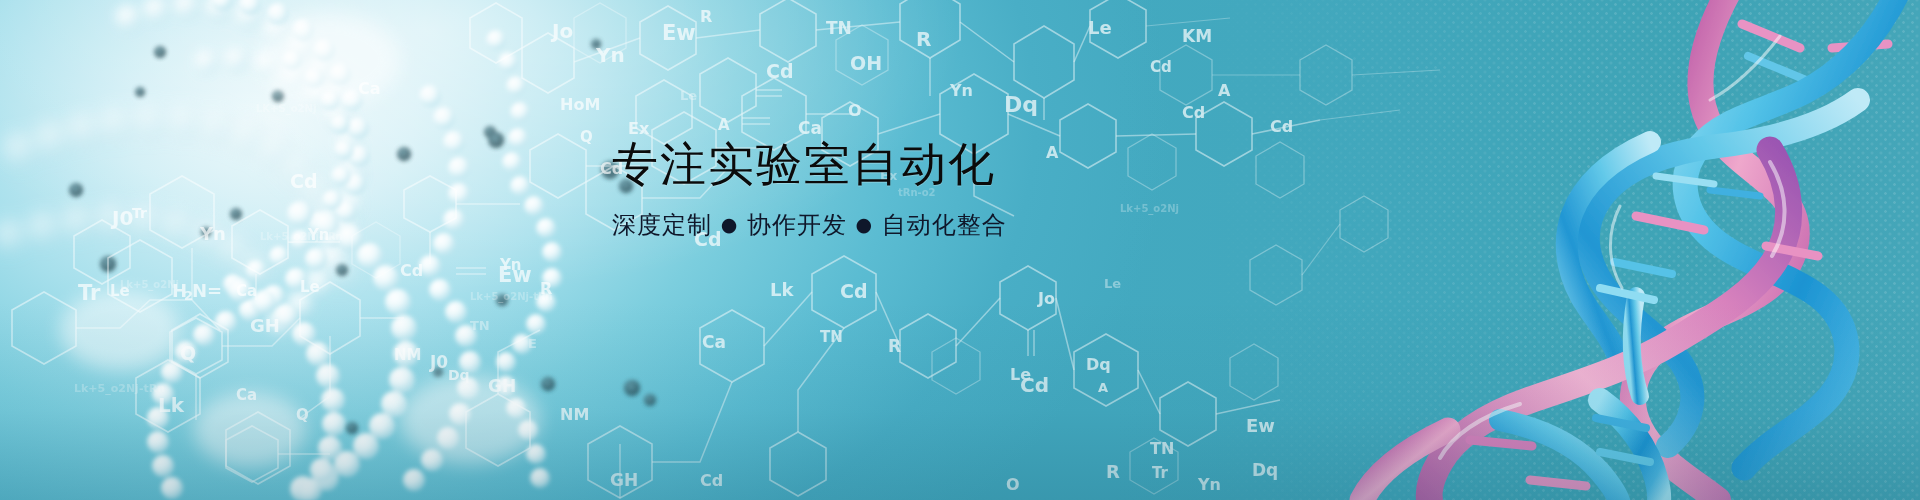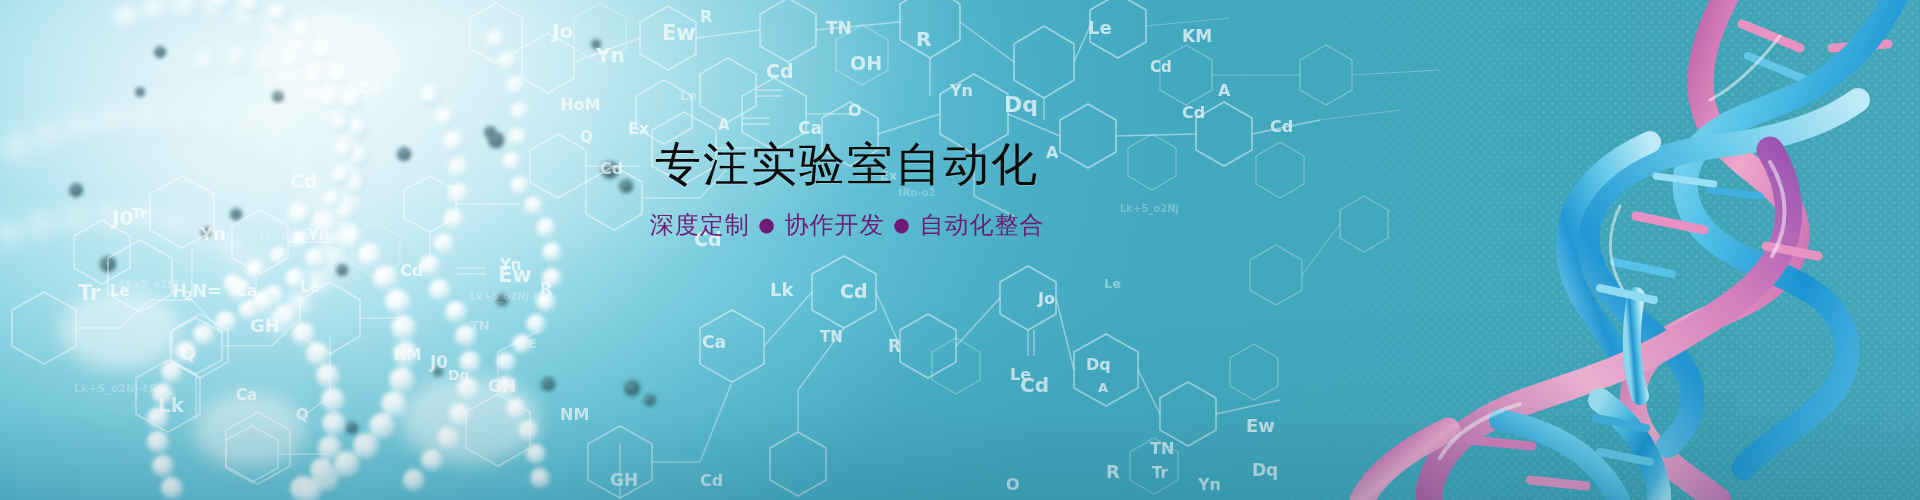--- a/index.html
+++ b/index.html
@@ -50,30 +50,29 @@
 
   
   #pearls svg{width:100%;height:100%;display:block;}
 
   
   #dna svg{width:100%;height:100%;display:block;}
 
   
   #textblock{
     position:absolute;left:612px;top:140px;width:470px;
-    text-align:center;
   }
   #headline{
     font-size:46px;line-height:1.06;color:#0b0b0b;font-weight:400;
     letter-spacing:2px;white-space:nowrap;
     font-family:"DejaVu Sans","Liberation Sans",sans-serif;
     text-shadow:0 1px 0 rgba(255,255,255,.22);
   }
   #subtitle{
-    margin-top:20px;font-size:24px;color:#701a75;font-weight:400;
+    margin-top:20px;font-size:24px;color:#0f172a;font-weight:400;
     letter-spacing:1px;white-space:nowrap;
     font-family:"DejaVu Sans","Liberation Sans",sans-serif;
   }
   #subtitle .dot{font-size:19px;vertical-align:2px;}
 </style>
 </head>
 <body>
 
 <div id="banner">
 

